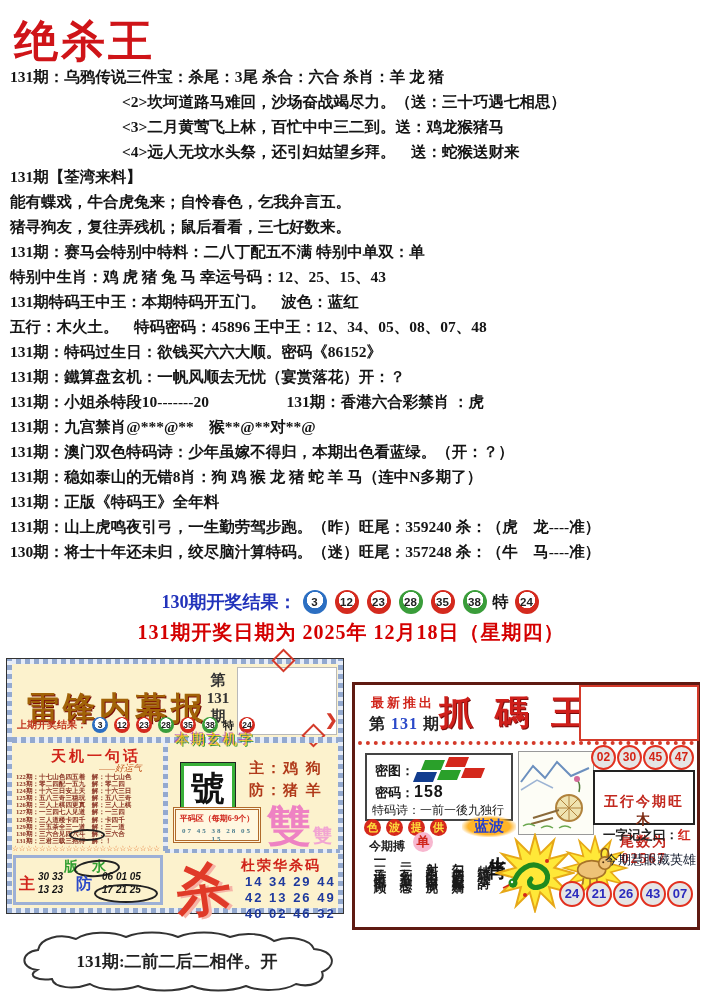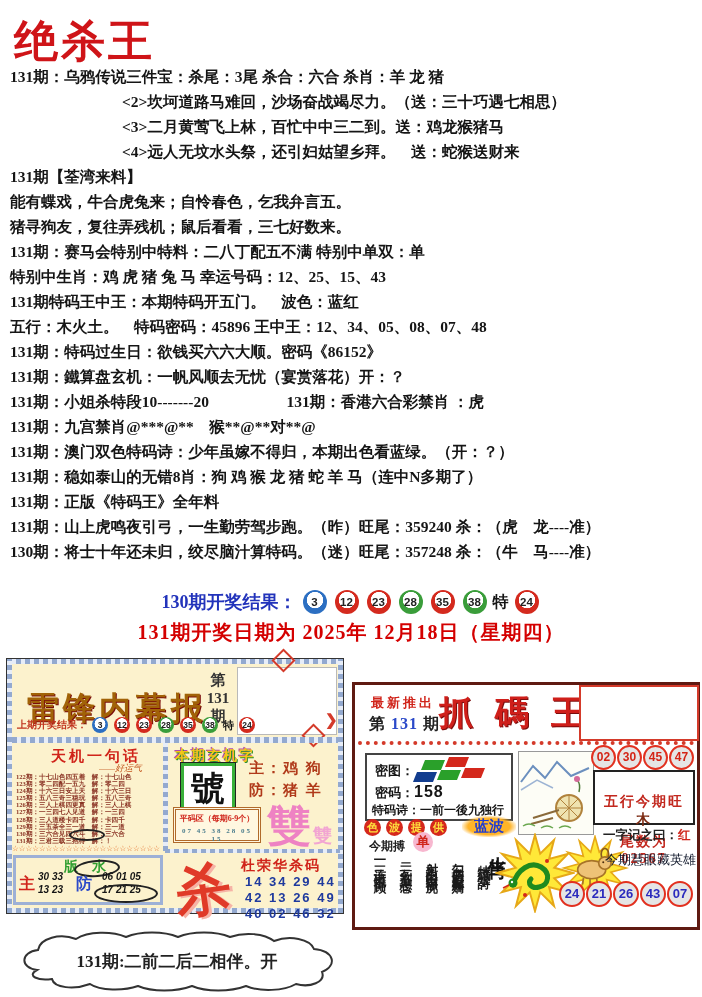--- a/index.html
+++ b/index.html
@@ -57,21 +57,21 @@
   .lp-bottombox{position:absolute;left:6px;top:196px;width:150px;height:50px;border:3px solid #9db0d6;box-sizing:border-box}
   .ban-line{position:absolute;left:48px;top:0;font-size:14px;font-weight:800;color:#2f9e2f;letter-spacing:14px}
   .oval{position:absolute;border:2px solid #222;border-radius:50%;background:transparent}
   .zhu-label{position:absolute;left:3px;top:16px;font-size:16px;font-weight:800;color:#d0241a}
   .zhu-nums{position:absolute;left:22px;top:12px;font-size:10px;font-style:italic;font-weight:700;
             font-family:"Liberation Sans",sans-serif;line-height:13px}
   .fang-label{position:absolute;left:60px;top:16px;font-size:16px;font-weight:800;color:#2b49c9}
   .fang-nums{position:absolute;left:86px;top:12px;font-size:10px;font-style:italic;font-weight:700;
              font-family:"Liberation Sans",sans-serif;line-height:13px}
   .lp-vdiv{position:absolute;left:156px;top:84px;width:5px;height:108px}
-  .xuanji-header{position:absolute;left:168px;top:88px;font-size:14px;font-weight:700;color:#f5c518;
+  .xuanji-header{position:absolute;left:168px;top:72px;font-size:14px;font-weight:400;color:#f5c518;
                  letter-spacing:2px;text-shadow:1px 1px 0 #2f8f2f,-1px -1px 0 #b04ab0}
   .hao-box{position:absolute;left:174px;top:104px;width:48px;height:46px;background:#fff;
            border:3px solid #39b039;outline:1px solid #222;text-align:center;line-height:46px;
            font-size:34px;font-weight:700;color:#111}
   .zhu2{position:absolute;left:242px;top:100px;font-size:15px;color:#b03a1a;font-weight:800;letter-spacing:2px}
   .fang2{position:absolute;left:242px;top:122px;font-size:15px;color:#b03a1a;font-weight:800;letter-spacing:2px}
   .pingma{position:absolute;left:166px;top:148px;width:88px;height:36px;border:3px double #b06a2a;
           background:#fff7e0;box-sizing:border-box;text-align:center}
   .pingma .plabel{font-size:8px;color:#d0241a;font-weight:700;margin-top:3px}
   .pingma .pnums{font-size:7px;color:#4a7c8c;font-weight:700;letter-spacing:2px;margin-top:3px}
@@ -95,21 +95,21 @@
   .rp-title{position:absolute;left:84px;top:5px;font-size:34px;font-weight:800;color:#cf1f1a;
             letter-spacing:22px;white-space:nowrap;text-shadow:1px 1px 0 #7a0c0c}
   .rp-blankbox{position:absolute;left:224px;top:0px;width:116px;height:52px;background:#fff;border:2px solid #d43a2a}
   .rp-dotline{position:absolute;left:3px;right:3px;top:56px;border-top:4px dotted #d43a2a}
   .rp-mitu{position:absolute;left:10px;top:68px;width:148px;height:68px;border:2px solid #444;
            background:#fff;box-sizing:border-box}
   .mitu-label{position:absolute;left:8px;top:7px;font-size:13px;font-weight:700}
   .para{position:absolute;width:20px;height:10px;transform:skewX(-22deg)}
   .mima-row{position:absolute;left:8px;top:28px;font-size:13px;font-weight:700}
   .mima-row .val{font-size:16px;font-weight:800;letter-spacing:1px;font-family:"Liberation Sans",sans-serif}
-  .temashi-row{position:absolute;left:5px;top:47px;font-size:12px;font-weight:700;white-space:nowrap}
+  .temashi-row{position:absolute;left:5px;top:47px;font-size:12px;font-weight:400;white-space:nowrap}
   .rp-scene{position:absolute;left:163px;top:66px;width:74px;height:82px;border:1px solid #999;background:#fdfdf6}
   .circle{display:inline-block;width:25px;height:25px;border-radius:50%;background:#e5e5e5;
           border:2px solid #e2301f;box-sizing:border-box;text-align:center;line-height:21px;
           font-weight:800;font-family:"Liberation Sans",sans-serif;font-size:12px;margin-right:1px}
   .rp-topcircles{position:absolute;left:236px;top:60px;white-space:nowrap}
   .rp-topcircles .circle{color:#d42416}
   .rp-wuxing{position:absolute;left:238px;top:85px;width:102px;height:55px;border:2px solid #222;
              background:#fff;box-sizing:border-box;text-align:center}
   .rp-wuxing .l1{margin-top:21px;font-size:14px;font-weight:800;color:#c2281e;letter-spacing:2px}
   .rp-wuxing .l1 .elem{color:#7c2a12}

